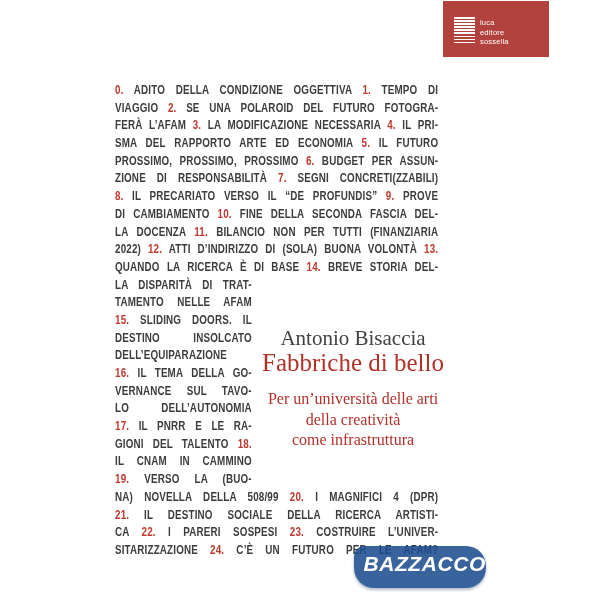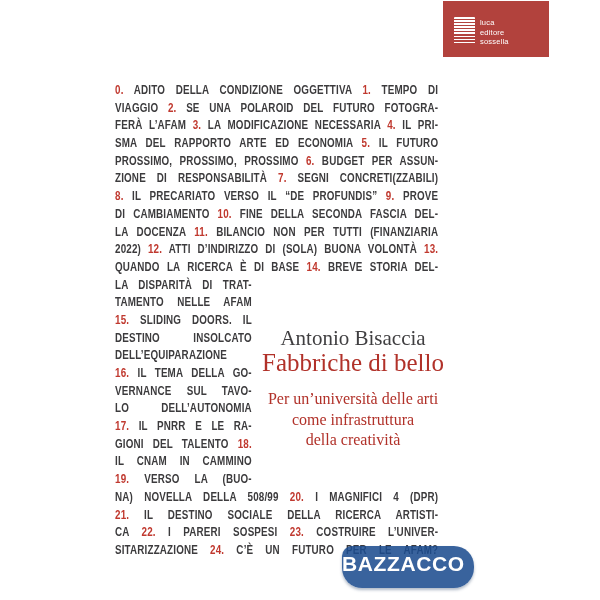--- a/index.html
+++ b/index.html
@@ -24,23 +24,23 @@
   .toc-line .num{color:var(--red);}
 
   
   .title-block{position:absolute;left:258px;top:326px;width:190px;text-align:center;
                font-family:"Liberation Serif",serif;z-index:2;}
   .author{font-size:21px;line-height:24px;color:var(--ink2);}
   .book-title{font-size:25px;line-height:26px;color:var(--title_red);}
   .subtitle{margin-top:13px;font-size:16px;line-height:20.5px;color:var(--title_red);}
 
   
-  .badge{position:absolute;left:342px;top:546px;width:132px;height:42px;
+  .badge{position:absolute;left:354px;top:546px;width:132px;height:42px;
          background:var(--badge_rgba);border-radius:10px 20px 20px 20px;z-index:5;
-         box-shadow:0 2px 3px rgba(25,55,95,.35);display:flex;justify-content:flex-start;}
+         box-shadow:0 2px 3px rgba(25,55,95,.35);display:flex;justify-content:flex-end;font-style:italic;}
   .badge span{color:#fff;font-weight:700;font-size:21px;letter-spacing:.6px;margin-top:6px;}
 </style>
 </head>
 <body>
 
 <div class="page">
 
   <div class="logo">
     <div class="logo-icon"></div>
     <div class="logo-name">
@@ -78,22 +78,22 @@
       <div class="toc-line"><span class="num">21.</span> <span class="txt">IL DESTINO SOCIALE DELLA RICERCA ARTISTI-</span></div>
       <div class="toc-line"><span class="txt">CA</span> <span class="num">22.</span> <span class="txt">I PARERI SOSPESI</span> <span class="num">23.</span> <span class="txt">COSTRUIRE L’UNIVER-</span></div>
       <div class="toc-line"><span class="txt">SITARIZZAZIONE</span> <span class="num">24.</span> <span class="txt">C’È UN FUTURO PER LE AFAM?</span></div>
     </div>
 
   <div class="title-block">
     <div class="author">Antonio Bisaccia</div>
     <div class="book-title">Fabbriche di bello</div>
     <div class="subtitle">
       <div>Per un’università delle arti</div>
+      <div>della creatività</div>
       <div>come infrastruttura</div>
-      <div>della creatività</div>
     </div>
   </div>
 
   <div class="badge">
     <span>BAZZACCO</span>
   </div>
 
 </div>
 
 </body></html>

